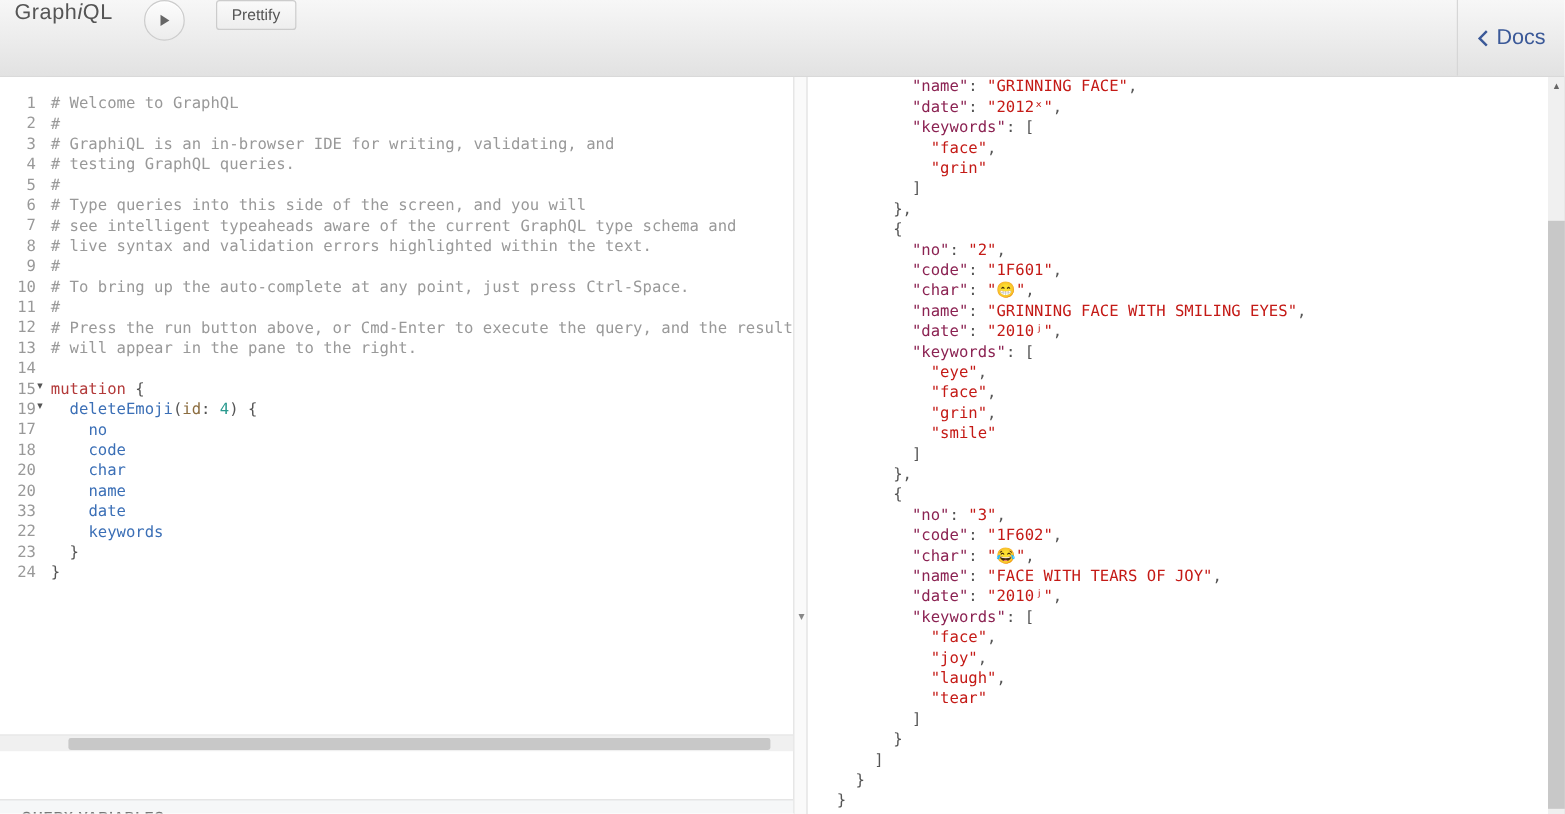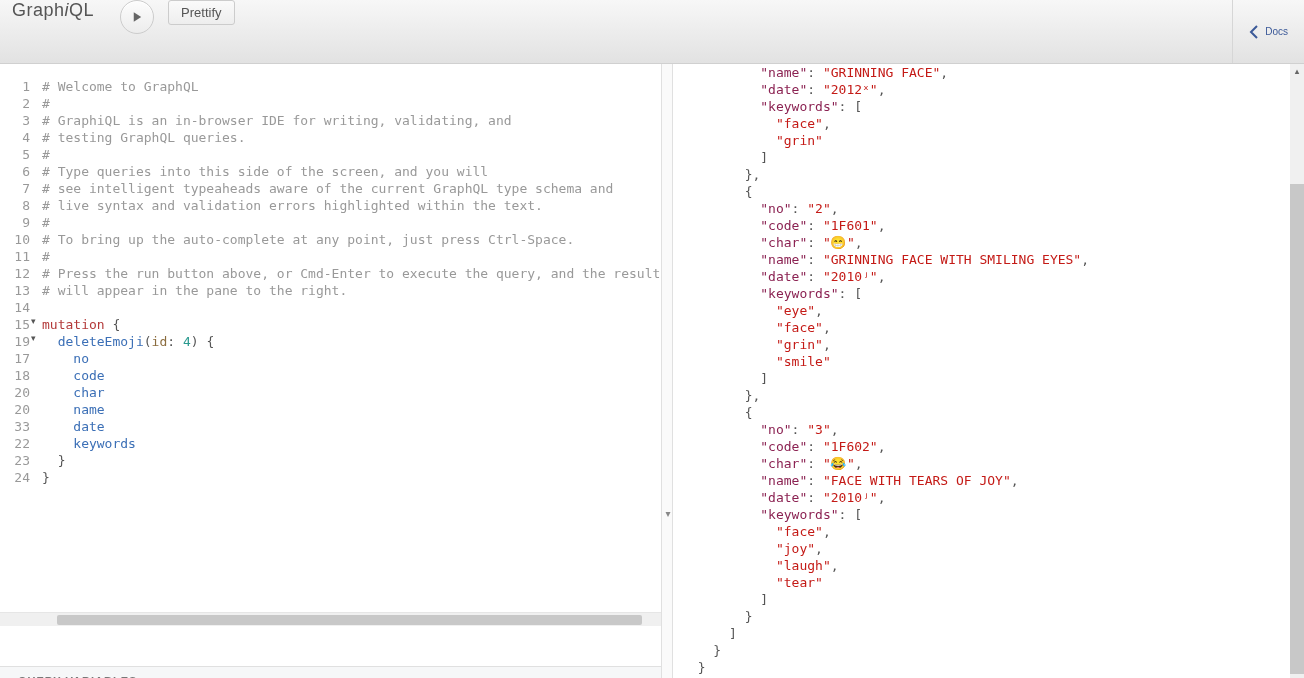--- a/index.html
+++ b/index.html
@@ -3,22 +3,22 @@
 <meta charset="utf-8">
 <style>
 * { margin: 0; padding: 0; box-sizing: border-box; }
 body { font-family: -apple-system, BlinkMacSystemFont, "Segoe UI", sans-serif; width: 1304px; height: 678px; overflow: hidden; background: #fff; }
 
 .topbar { height: 64px; background: linear-gradient(#f7f7f7, #e2e2e2); border-bottom: 1px solid #d0d0d0; display: flex; align-items: flex-start; padding: 0 12px; position: relative; }
 .title { font-size: 18px; color: #555; letter-spacing: 0.5px; font-weight: 400; }
 .title .i { font-style: italic; }
 .run-btn { width: 34px; height: 34px; border-radius: 50%; background: linear-gradient(#fdfdfd,#ececec); border: 1px solid #ccc; margin-left: 26px; display: flex; align-items: center; justify-content: center; cursor: pointer; box-shadow: 0 1px 0 #fff inset; }
 .run-btn svg { width: 14px; height: 14px; }
-.prettify-btn { margin-left: 14px; background: linear-gradient(#fafafa,#eee); border: 1px solid #ccc; border-radius: 3px; padding: 4px 12px; font-size: 13px; color: #555; cursor: pointer; }
-.docs-wrap { position: absolute; right: 0; top: 0; height: 100%; border-left: 1px solid #d6d6d6; display: flex; align-items: center; padding: 0 16px; cursor: pointer; color: #3B5998; font-size: 10px; }
+.prettify-btn { margin-left: 26px; background: linear-gradient(#fafafa,#eee); border: 1px solid #ccc; border-radius: 3px; padding: 4px 12px; font-size: 13px; color: #555; cursor: pointer; }
+.docs-wrap { position: absolute; right: 0; top: 0; height: 100%; border-left: 1px solid #d6d6d6; display: flex; align-items: center; padding: 0 16px; cursor: pointer; color: #3B5998; font-size: 18px; }
 .docs-wrap svg { width: 10px; height: 14px; margin-right: 6px; }
 
 .main { display: flex; height: calc(100% - 48px); }
 .editor-pane { width: 662px; border-right: 1px solid #e0e0e0; display: flex; flex-direction: column; position: relative; }
 .result-pane { flex: 1; position: relative; overflow: hidden; }
 
 .code-area { flex: 1; display: flex; overflow: hidden; position: relative; }
 .gutter { width: 38px; background: #fff; padding-top: 14px; text-align: right; color: #999; font-family: Consolas, Menlo, monospace; font-size: 13px; line-height: 17px; user-select: none; }
 .gutter div { padding-right: 8px; }
 .code-text { flex: 1; padding: 14px 4px 0 4px; font-family: Consolas, Menlo, monospace; font-size: 13px; line-height: 17px; white-space: pre; overflow: auto; }

